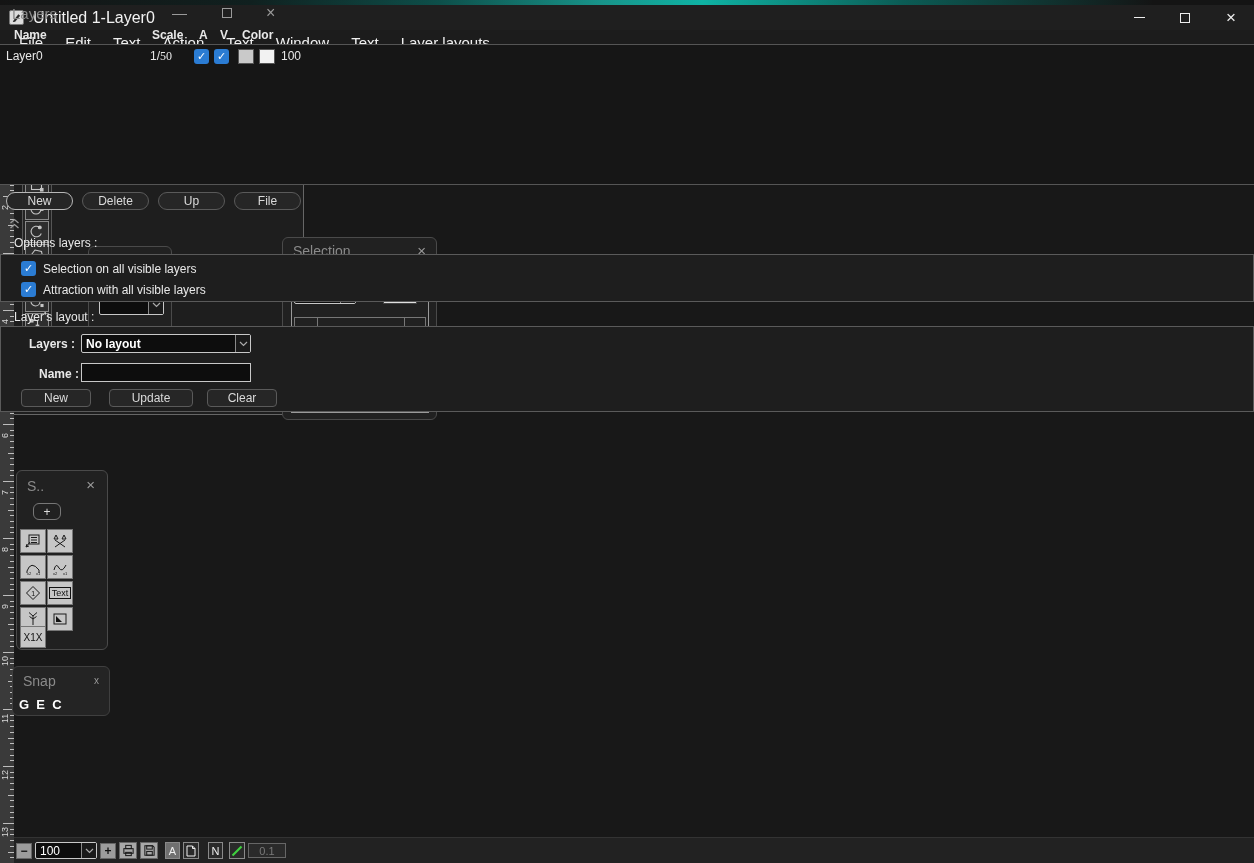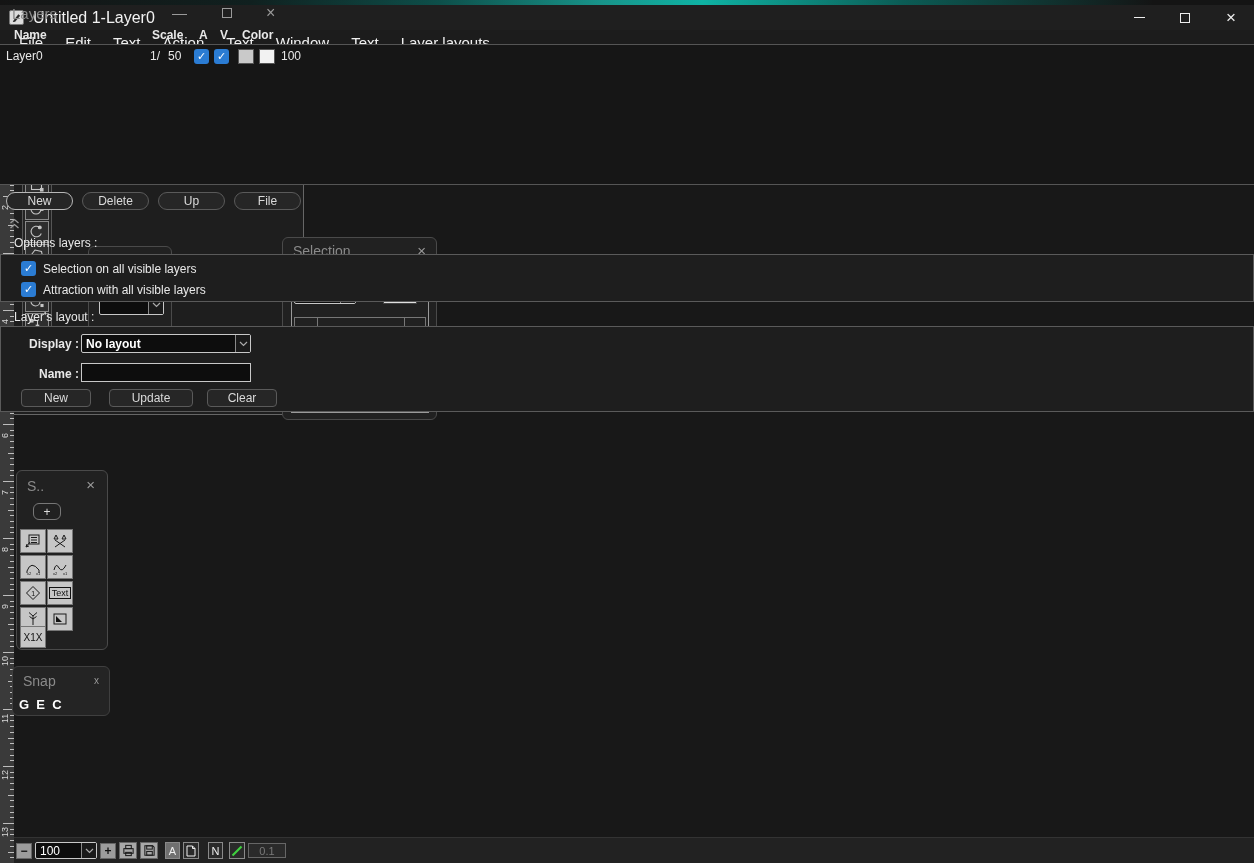--- a/index.html
+++ b/index.html
@@ -725,21 +725,21 @@
   <span class="abs pclose" style="left:266px; top:6px; font-size:16px;">×</span>
   <span class="abs lhdr" style="left:14px; top:28px;">Name</span>
   <span class="abs lhdr" style="left:152px; top:28px;">Scale</span>
   <span class="abs lhdr" style="left:199px; top:28px;">A</span>
   <span class="abs lhdr" style="left:220px; top:28px;">V</span>
   <span class="abs lhdr" style="left:242px; top:28px;">Color</span>
   <div class="llist">
     <div class="lrow">
       <span class="abs" style="left:6px; top:1px;">Layer0</span>
       <span class="abs" style="left:150px; top:1px;">1/</span>
-      <span class="abs" style="left:168px; top:1px;">50</span>
+      <span class="abs" style="left:160px; top:1px;font-family:Liberation Serif, serif;">50</span>
       <span class="abs cb" style="left:194px; top:1px;">✓</span>
       <span class="abs cb" style="left:214px; top:1px;">✓</span>
       <span class="abs swatch" style="left:238px; top:1px; width:16px; height:15px; background:#c9c9c9;"></span>
       <span class="abs swatch" style="left:259px; top:1px; width:16px; height:15px; background:#f2f2f2;"></span>
       <span class="abs" style="left:281px; top:1px;">100</span>
     </div>
   </div>
   <div class="abs btn" style="left:6px; top:192px; width:67px; height:18px; border-color:#b8b8b8;">New</div>
   <div class="abs btn" style="left:82px; top:192px; width:67px; height:18px;">Delete</div>
   <div class="abs btn" style="left:158px; top:192px; width:67px; height:18px;">Up</div>
@@ -756,21 +756,21 @@
       <span class="cb">✓</span>
       <span>Selection on all visible layers</span>
     </div>
     <div class="optrow" style="left:20px; top:27px;">
       <span class="cb">✓</span>
       <span>Attraction with all visible layers</span>
     </div>
   </div>
   <span class="abs lhdr" style="left:14px; top:310px; font-weight:normal;">Layer's layout :</span>
   <div class="obox" style="top:326px; height:86px;">
-    <span class="abs lhdr" style="left:28px; top:10px;">Display :</span>
+    <span class="abs lhdr" style="left:28px; top:10px;">Layers :</span>
     <div class="abs sel" style="left:80px; top:7px; width:170px; height:19px;">
       <span class="val" style="font-weight:bold;">No layout</span>
       <span class="chev">
           <svg width="9" height="6" viewBox="0 0 9 6">
             <polyline points="1,1 4.5,4.5 8,1" stroke="#aaa" fill="none" stroke-width="1.2"></polyline>
           </svg>
         </span>
     </div>
     <span class="abs lhdr" style="left:38px; top:40px;">Name  :</span>
     <div class="abs" style="left:80px; top:36px; width:170px; height:19px; background:#0d0d0d; border:1px solid #c8c8c8;"></div>

